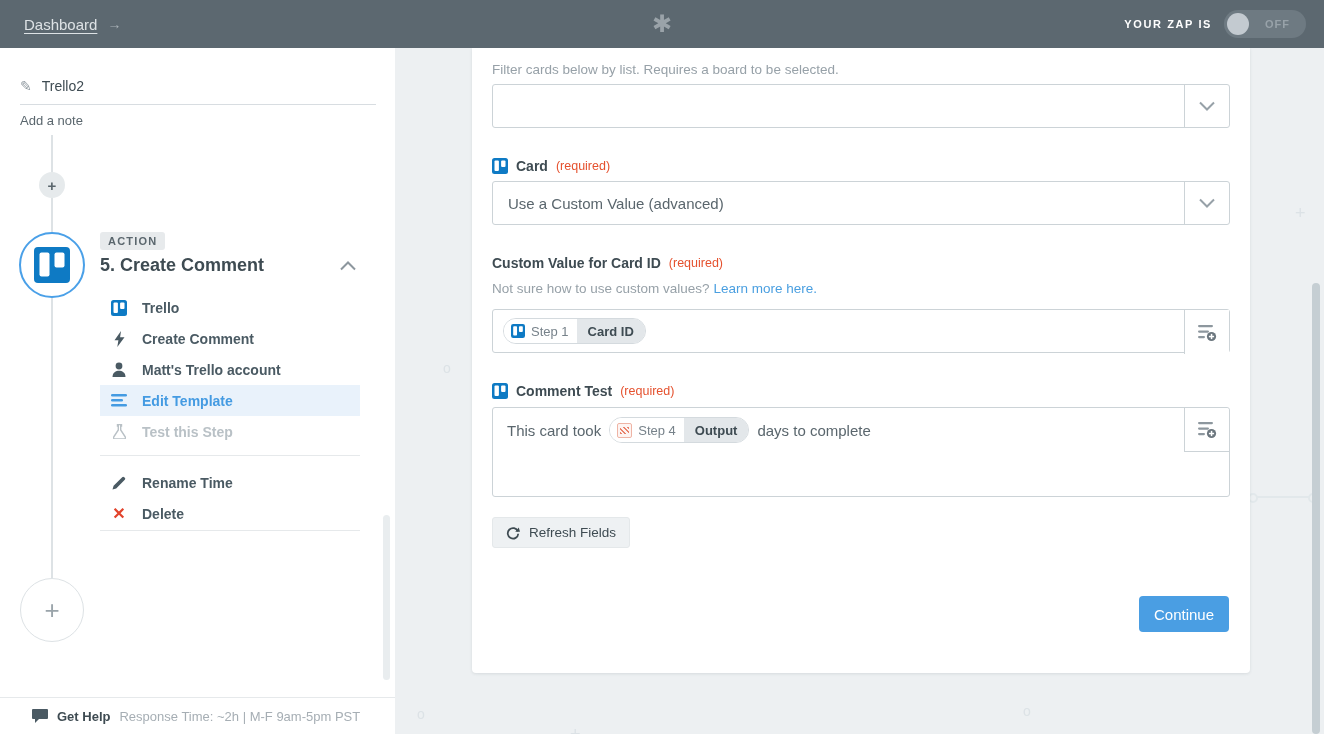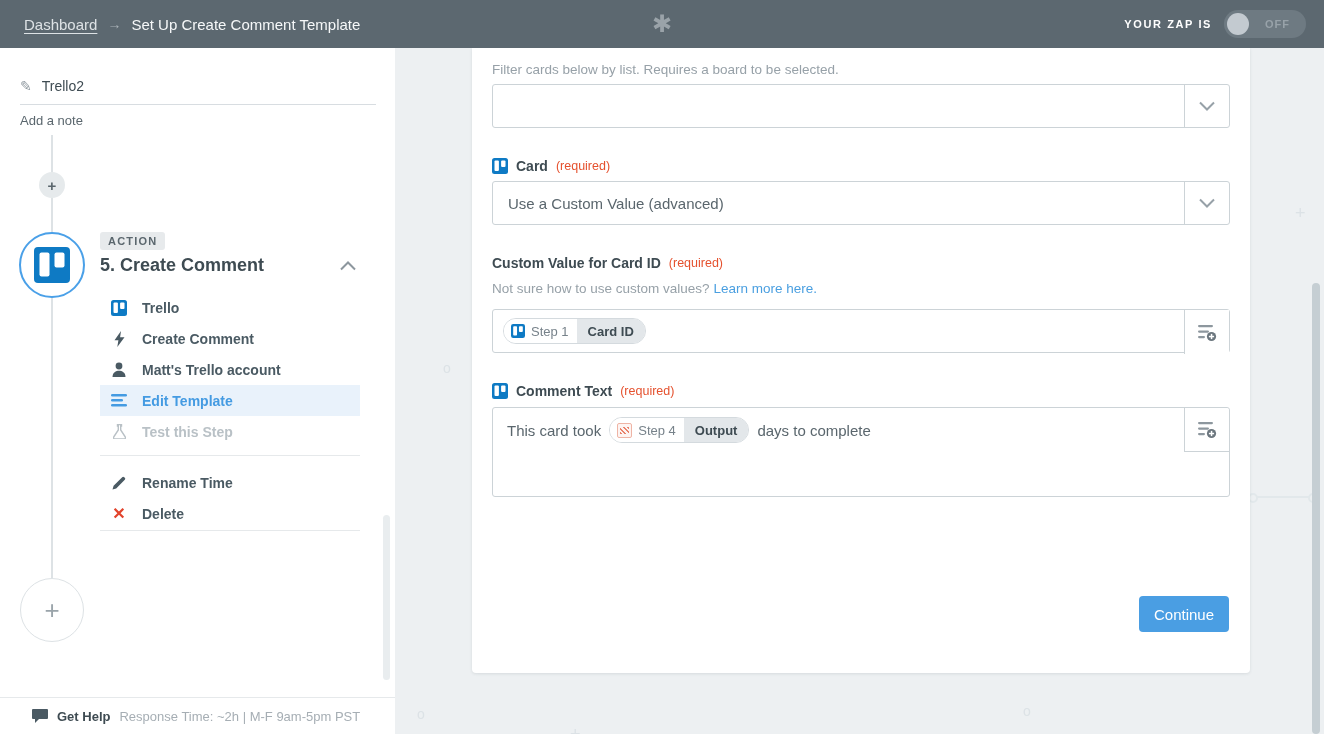--- a/index.html
+++ b/index.html
@@ -92,21 +92,20 @@
   .deco-line::before, .deco-line::after { content:""; position:absolute; top:-5px; width:6px; height:6px; border:2px solid #e2e8eb; border-radius:50%; background:#edf0f2; }
   .deco-line::before { left:-7px; } .deco-line::after { right:-7px; }
 </style>
 </head>
 <body>
 
 <div class="header">
   <div class="crumbs">
     <span class="crumb-link">Dashboard</span>
     <span class="crumb-arrow">→</span>
-    <span class="crumb-title">Set Up Create Comment Template</span>
   </div>
   <div class="logo">✱</div>
   <div class="header-right">
     <span class="zap-is">YOUR ZAP IS</span>
     <div class="toggle">
       <div class="knob"></div>
       <div class="toggle-label">OFF</div>
     </div>
   </div>
 </div>
@@ -287,21 +286,21 @@
         </svg>
       </span>
     </div>
 
     <div class="field-label">
       <svg width="16" height="16" viewBox="0 0 16 16">
           <rect width="16" height="16" rx="2.5" fill="#0e7ac4"></rect>
           <rect x="2.5" y="2.5" width="4.4" height="10.5" rx="1" fill="#fff"></rect>
           <rect x="9.1" y="2.5" width="4.4" height="6.5" rx="1" fill="#fff"></rect>
         </svg>
-      <span>Comment Text</span>
+      <span>Comment Test</span>
       <span class="required">(required)</span>
     </div>
 
     <div class="textarea">
       <div class="ta-line">
         <span>This card took</span>
         <span class="token">
           <span class="tk-left">
             <span class="fmt-icon">
                 <i></i>
@@ -317,20 +316,29 @@
           <rect x="1" y="2" width="15" height="2.2" rx="1.1" fill="#8d979e"></rect>
           <rect x="1" y="7.5" width="11" height="2.2" rx="1.1" fill="#8d979e"></rect>
           <rect x="1" y="13" width="7" height="2.2" rx="1.1" fill="#8d979e"></rect>
           <circle cx="14.5" cy="13.5" r="4.6" fill="#6b767e"></circle>
           <rect x="13.8" y="10.9" width="1.5" height="5.2" fill="#fff"></rect>
           <rect x="11.9" y="12.8" width="5.2" height="1.5" fill="#fff"></rect>
         </svg>
       </span>
     </div>
 
+    <div>
+      <button class="refresh-btn">
+        <svg width="14" height="14" viewBox="0 0 16 16">
+          <path d="M13.6 6.2 A6 6 0 1 0 14 8.8" fill="none" stroke="#3e4b52" stroke-width="2"></path>
+          <polygon points="10.6,6.6 16,6.6 14.6,1.6" fill="#3e4b52"></polygon>
+        </svg>
+        <span>Refresh Fields</span>
+      </button>
+    </div>
 
     <div class="continue-row">
       <button class="continue-btn">Continue</button>
     </div>
   </div>
 
   <div class="main-scroll"></div>
 </div>
 
 </body></html>

